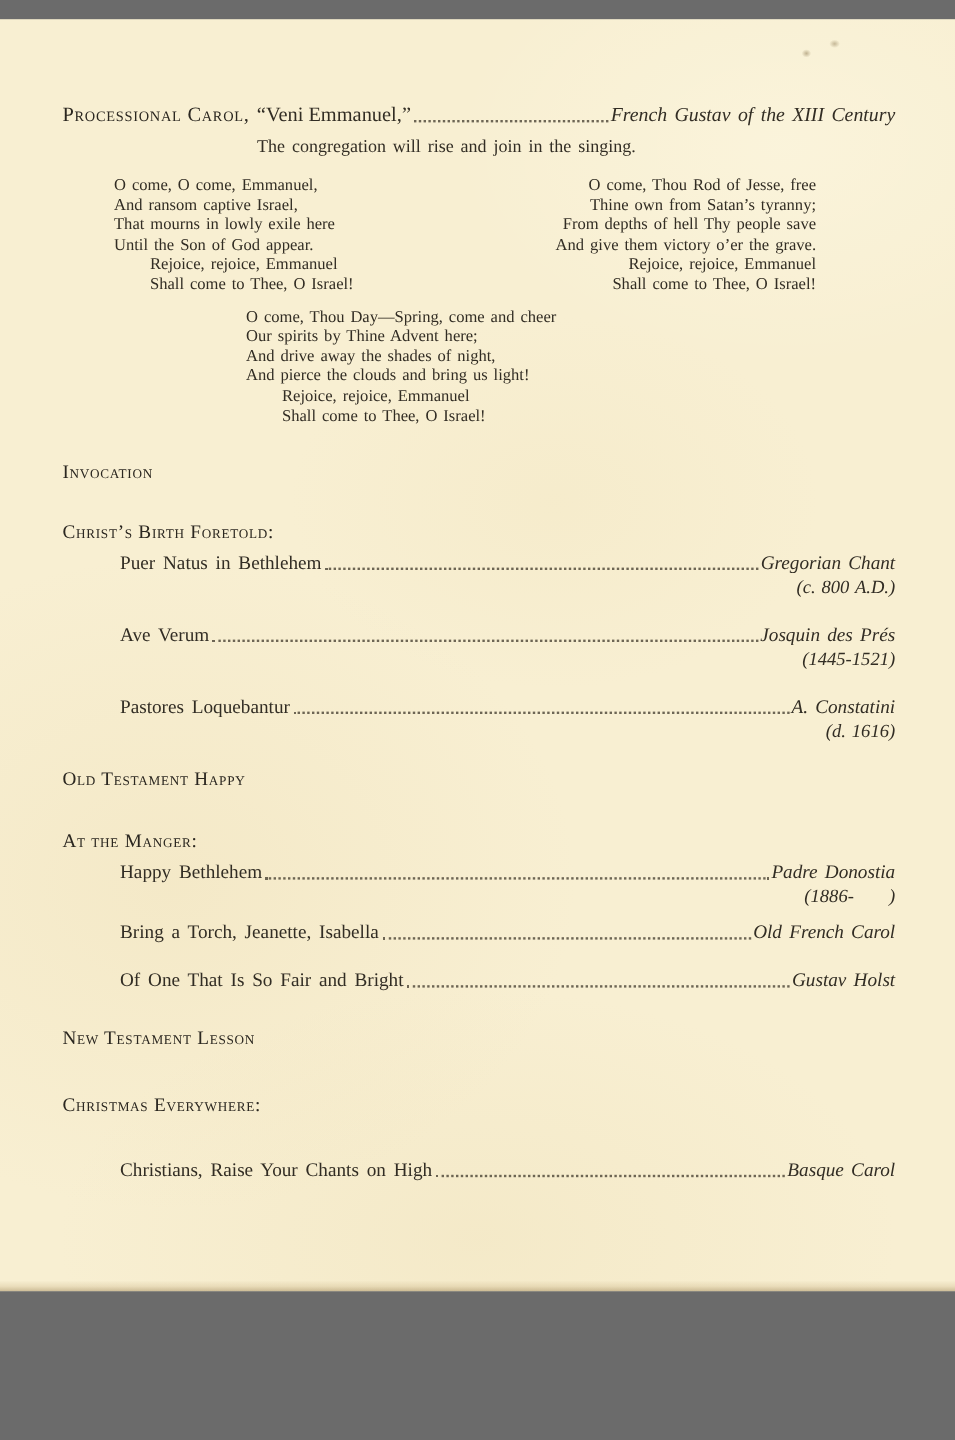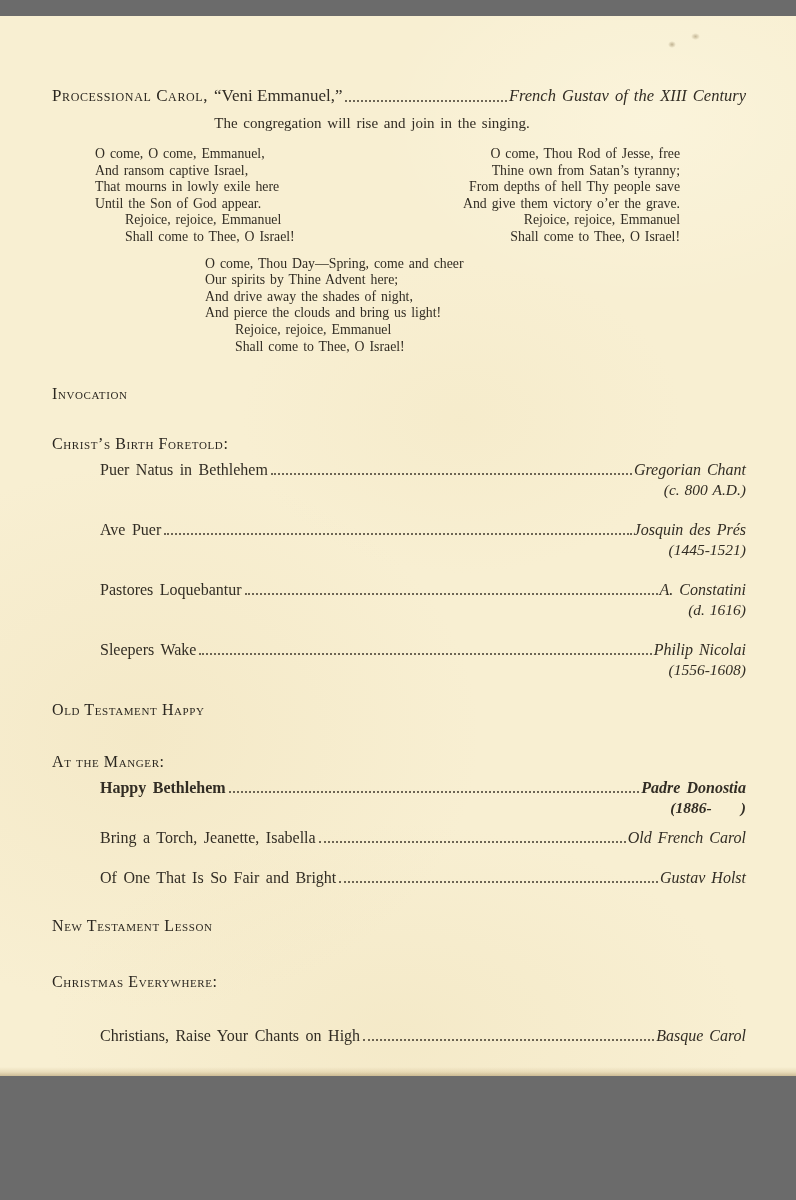--- a/index.html
+++ b/index.html
@@ -49,21 +49,21 @@
 
   .item { }
   .item .line { display:flex; align-items:flex-end; padding-left:48px; }
   .item .title { font-size:16px; white-space:nowrap; word-spacing:2.5px; }
   .item .composer { font-style:italic; font-size:16px; white-space:nowrap; word-spacing:2px; }
   .item .dates { font-style:italic; font-size:15.5px; text-align:right; margin-top:2px; word-spacing:1px; }
   #i-puer   { margin-top:8px; }
   #i-ave    { margin-top:22px; }
   #i-pastores { margin-top:22px; }
   #i-sleepers { margin-top:22px; }
-  #i-happy  { margin-top:8px;font-weight:bold; }
+  #i-happy  { margin-top:8px; }
   #i-torch  { margin-top:12px; }
   #i-ofone  { margin-top:22px; }
   #i-christians { margin-top:36px; }
 
   
   .speck { position:absolute; border-radius:50%; }
   .s1 { left:668px; top:25px; width:8px; height:7px;
         background:radial-gradient(ellipse at center, rgba(135,115,75,.5), rgba(135,115,75,0) 70%); }
   .s2 { left:691px; top:17px; width:9px; height:7px;
         background:radial-gradient(ellipse at center, rgba(135,115,75,.45), rgba(135,115,75,0) 70%); }
@@ -124,44 +124,36 @@
       <div class="line">
         <span class="title">Puer Natus in Bethlehem</span>
         <span class="leader"></span>
         <span class="composer">Gregorian Chant</span>
       </div>
       <div class="dates">(c. 800 A.D.)</div>
     </div>
 
     <div class="item" id="i-ave">
       <div class="line">
-        <span class="title">Ave Puer</span>
+        <span class="title">Ave Verum</span>
         <span class="leader"></span>
         <span class="composer">Josquin des Prés</span>
       </div>
       <div class="dates">(1445-1521)</div>
     </div>
 
     <div class="item" id="i-pastores">
       <div class="line">
         <span class="title">Pastores Loquebantur</span>
         <span class="leader"></span>
         <span class="composer">A. Constatini</span>
       </div>
       <div class="dates">(d. 1616)</div>
     </div>
 
-    <div class="item" id="i-sleepers">
-      <div class="line">
-        <span class="title">Sleepers Wake</span>
-        <span class="leader"></span>
-        <span class="composer">Philip Nicolai</span>
-      </div>
-      <div class="dates">(1556-1608)</div>
-    </div>
 
     <div class="sec sc" id="h-otlesson">Old Testament Happy</div>
 
     <div class="sec sc" id="h-manger">At the Manger:</div>
 
     <div class="item" id="i-happy">
       <div class="line">
         <span class="title">Happy Bethlehem</span>
         <span class="leader"></span>
         <span class="composer">Padre Donostia</span>

